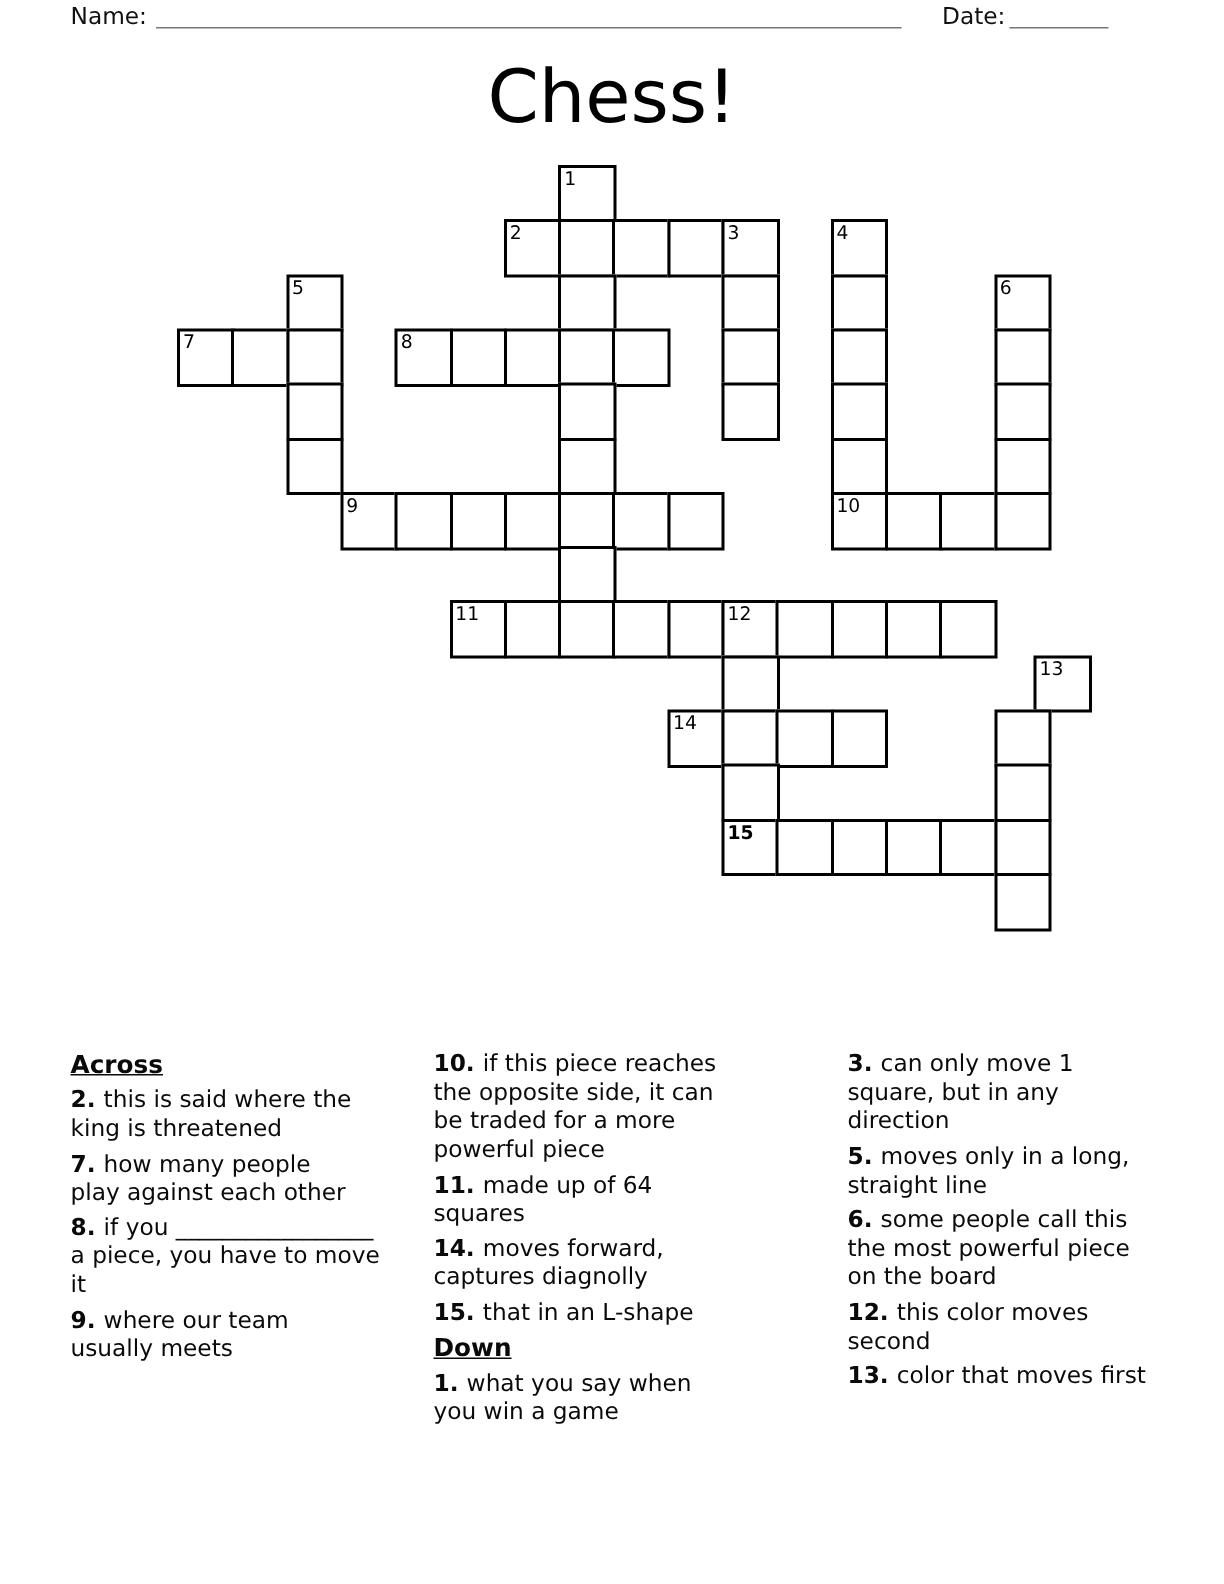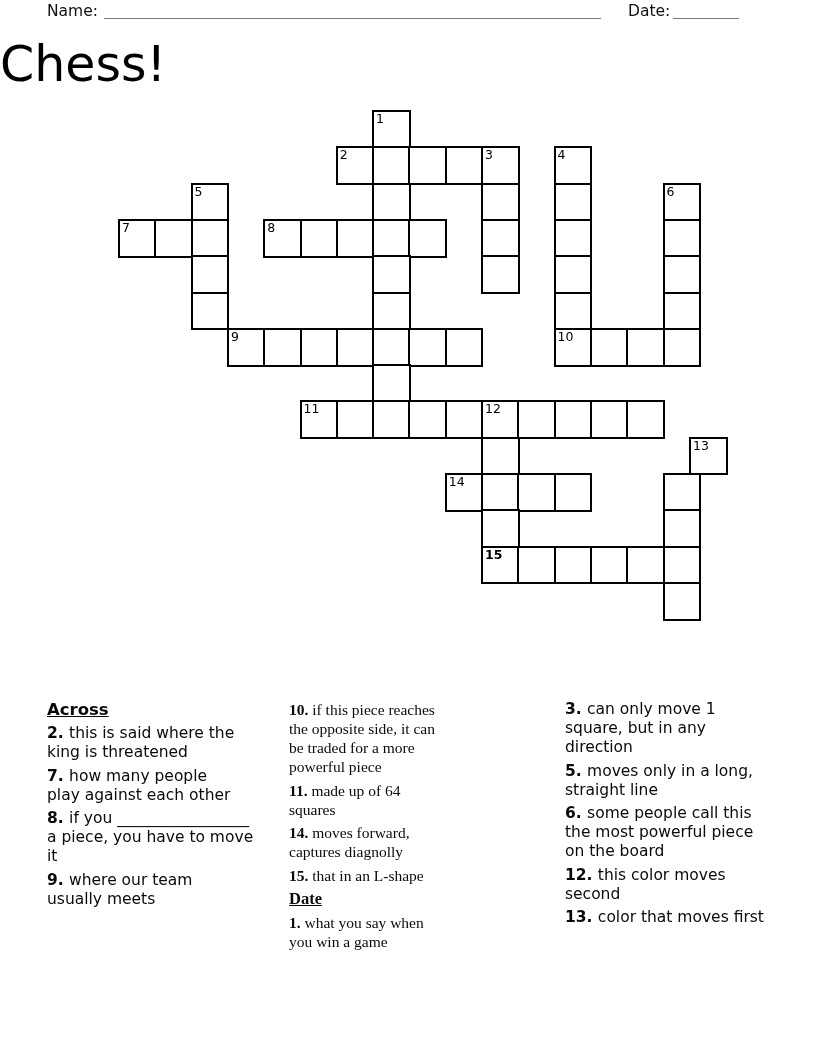--- a/index.html
+++ b/index.html
@@ -32,20 +32,21 @@
     border-bottom: 1.6px solid #777;
   }
   #name-line { left: 104px; top: 2px; width: 497px; }
   #date-line { left: 673px; top: 2px; width: 66px; }
 
   .title {
     position: absolute;
     left: 0;
     top: 36px;
     width: 100%;
+    text-align: center;
     font-size: 49px;
     font-weight: 500;
     letter-spacing: 0px;
     color: #000;
   }
 
   
   #grid {
     position: absolute;
     left: 118px;
@@ -72,21 +73,21 @@
 
   
   .clues-col {
     position: absolute;
     top: 700px;
     font-size: 15.5px;
     line-height: 19px;
     color: #0a0a0a;
   }
   #clue-col-1 { left: 47px;  width: 246px; }
-  #clue-col-2 { left: 289px; width: 240px; font-family: Liberation Serif, serif; }
+  #clue-col-2 { left: 289px; width: 240px; }
   #clue-col-3 { left: 532px; width: 264px; margin-left: 33px; }
   .clue-header {
     font-weight: bold;
     text-decoration: underline;
     font-size: 16.5px;
     margin: 0 0 5px 0;
   }
   .clue { margin: 0 0 4.5px 0; }
   .clue-num { font-weight: bold; }
   .clue-text { white-space: pre-line; }
@@ -222,21 +223,21 @@
   <div class="clues-col" id="clue-col-2">
       <div class="clue"><span class="clue-num">10. </span><span class="clue-text">if this piece reaches
 the opposite side, it can
 be traded for a more
 powerful piece</span></div>
       <div class="clue"><span class="clue-num">11. </span><span class="clue-text">made up of 64
 squares</span></div>
       <div class="clue"><span class="clue-num">14. </span><span class="clue-text">moves forward,
 captures diagnolly</span></div>
       <div class="clue"><span class="clue-num">15. </span><span class="clue-text">that in an L-shape</span></div>
-      <div class="clue-header">Date</div>
+      <div class="clue-header">Down</div>
       <div class="clue"><span class="clue-num">1. </span><span class="clue-text">what you say when
 you win a game</span></div>
     </div>
   <div class="clues-col" id="clue-col-3">
       <div class="clue"><span class="clue-num">3. </span><span class="clue-text">can only move 1
 square, but in any
 direction</span></div>
       <div class="clue"><span class="clue-num">5. </span><span class="clue-text">moves only in a long,
 straight line</span></div>
       <div class="clue"><span class="clue-num">6. </span><span class="clue-text">some people call this

